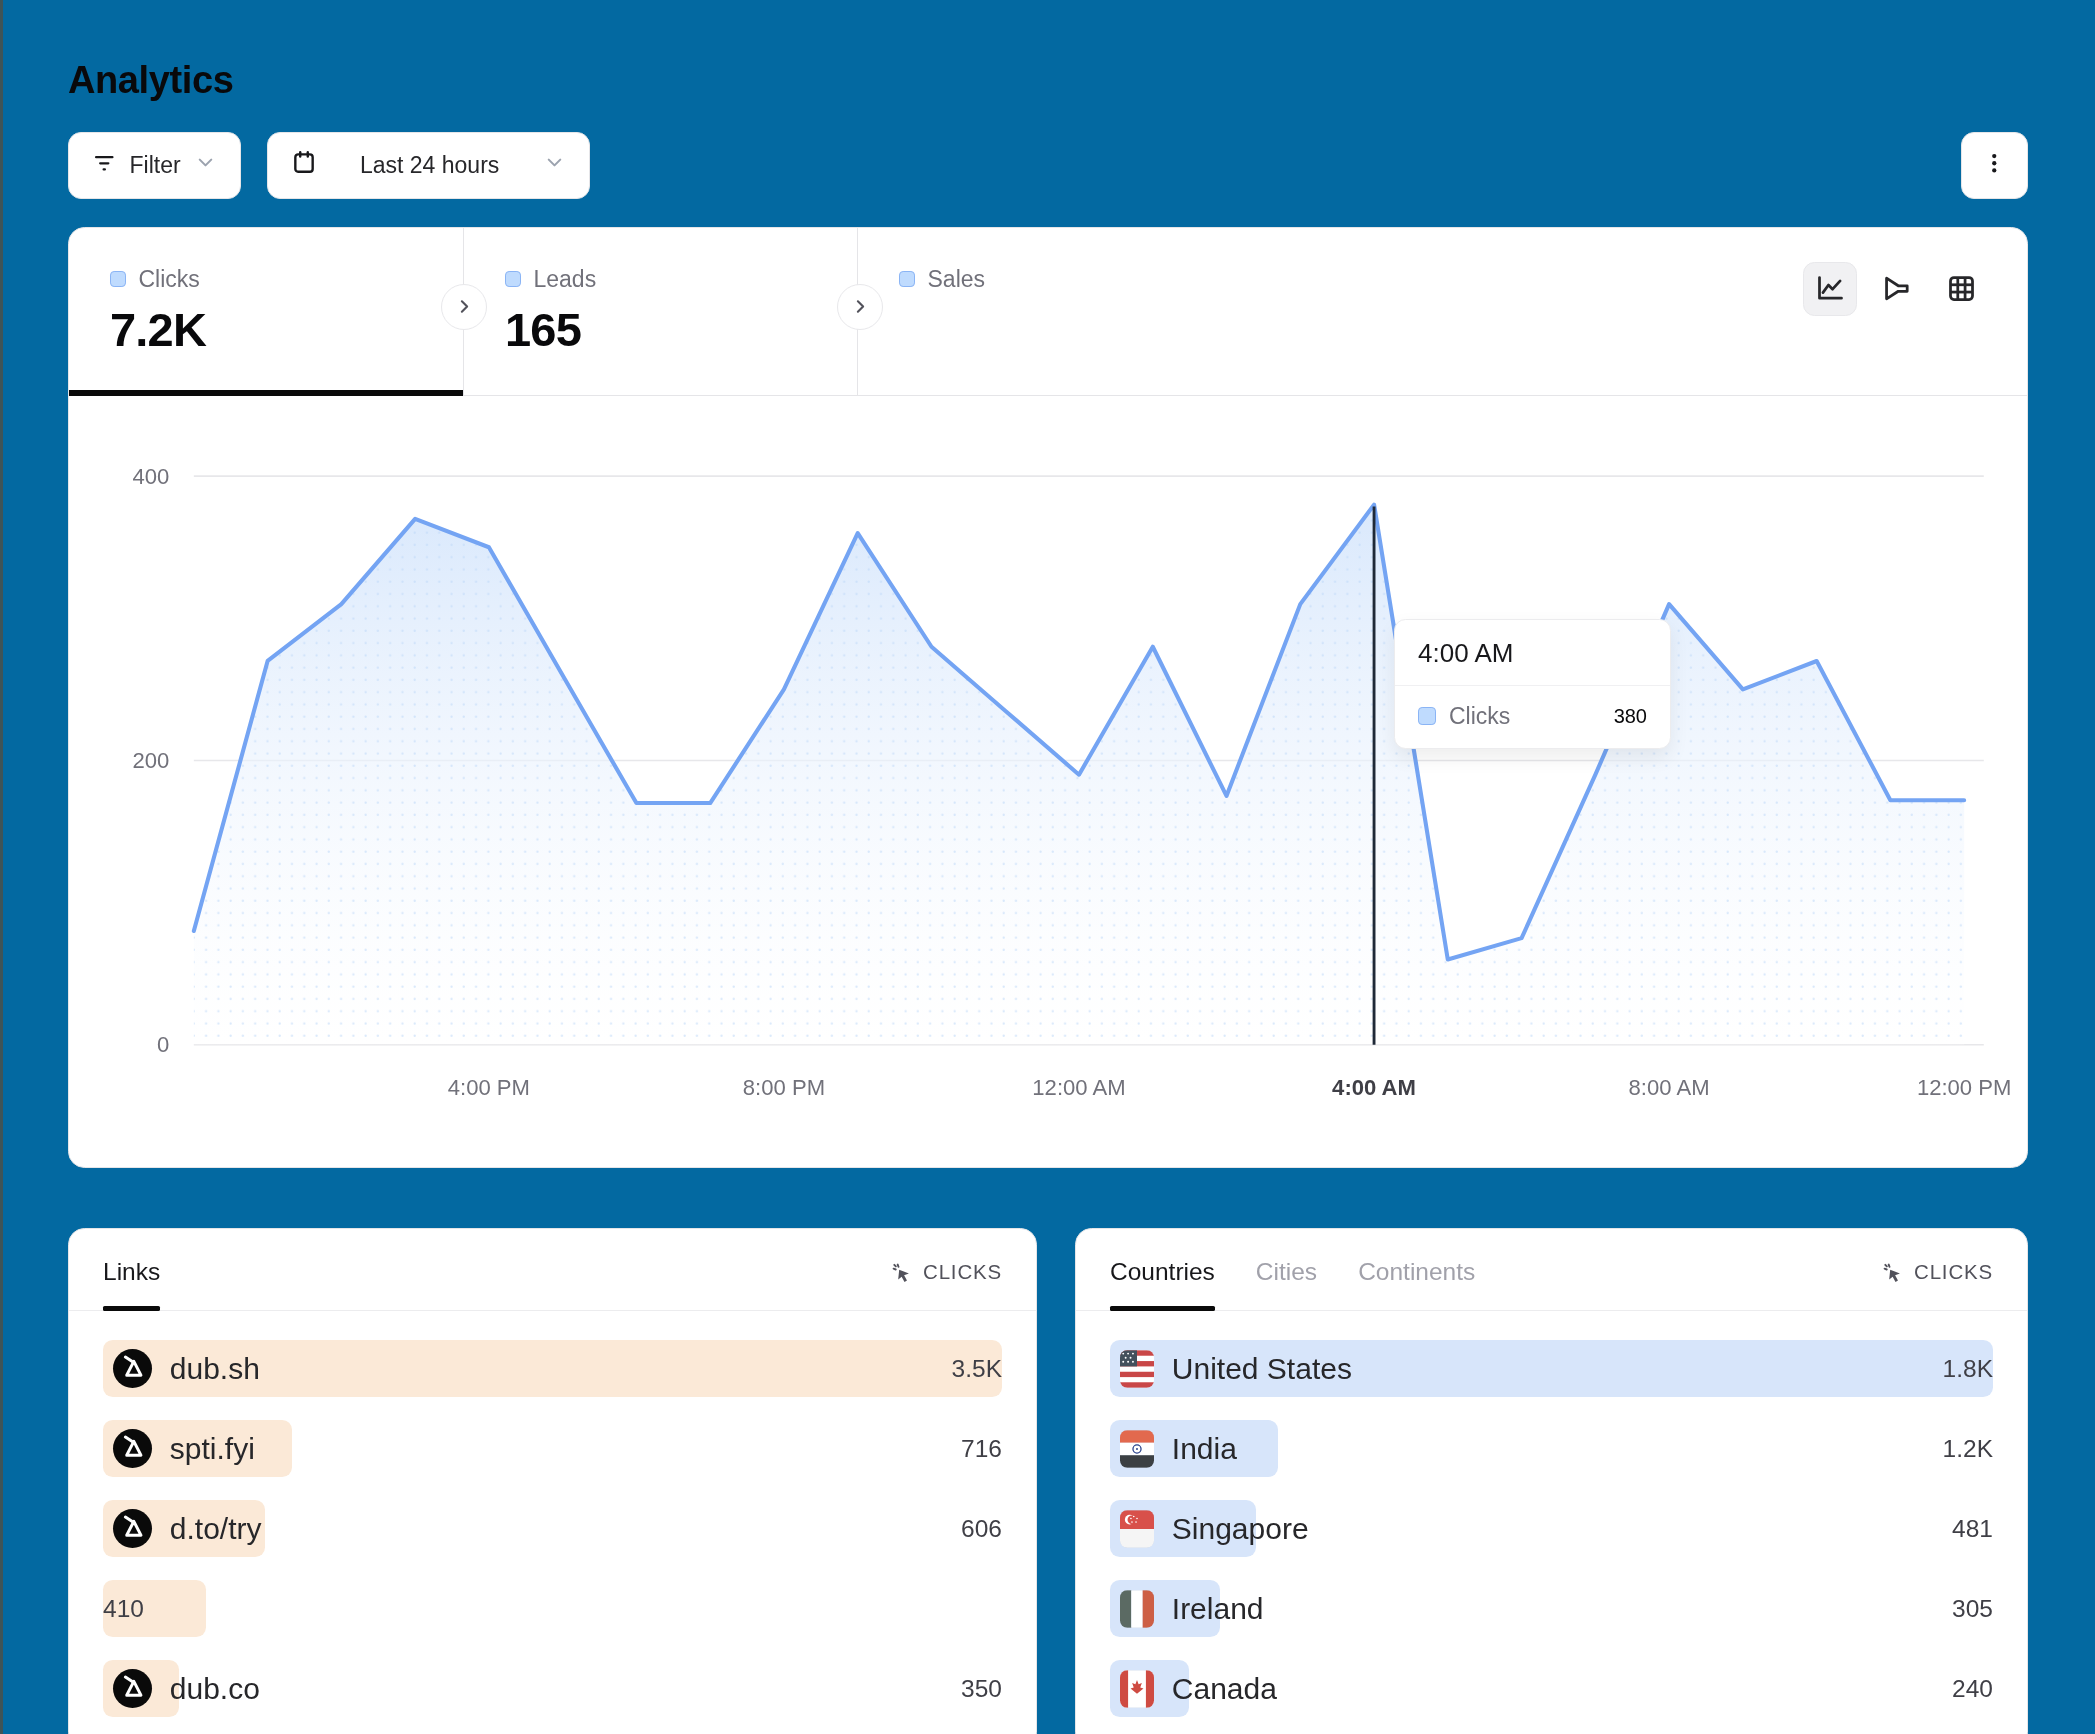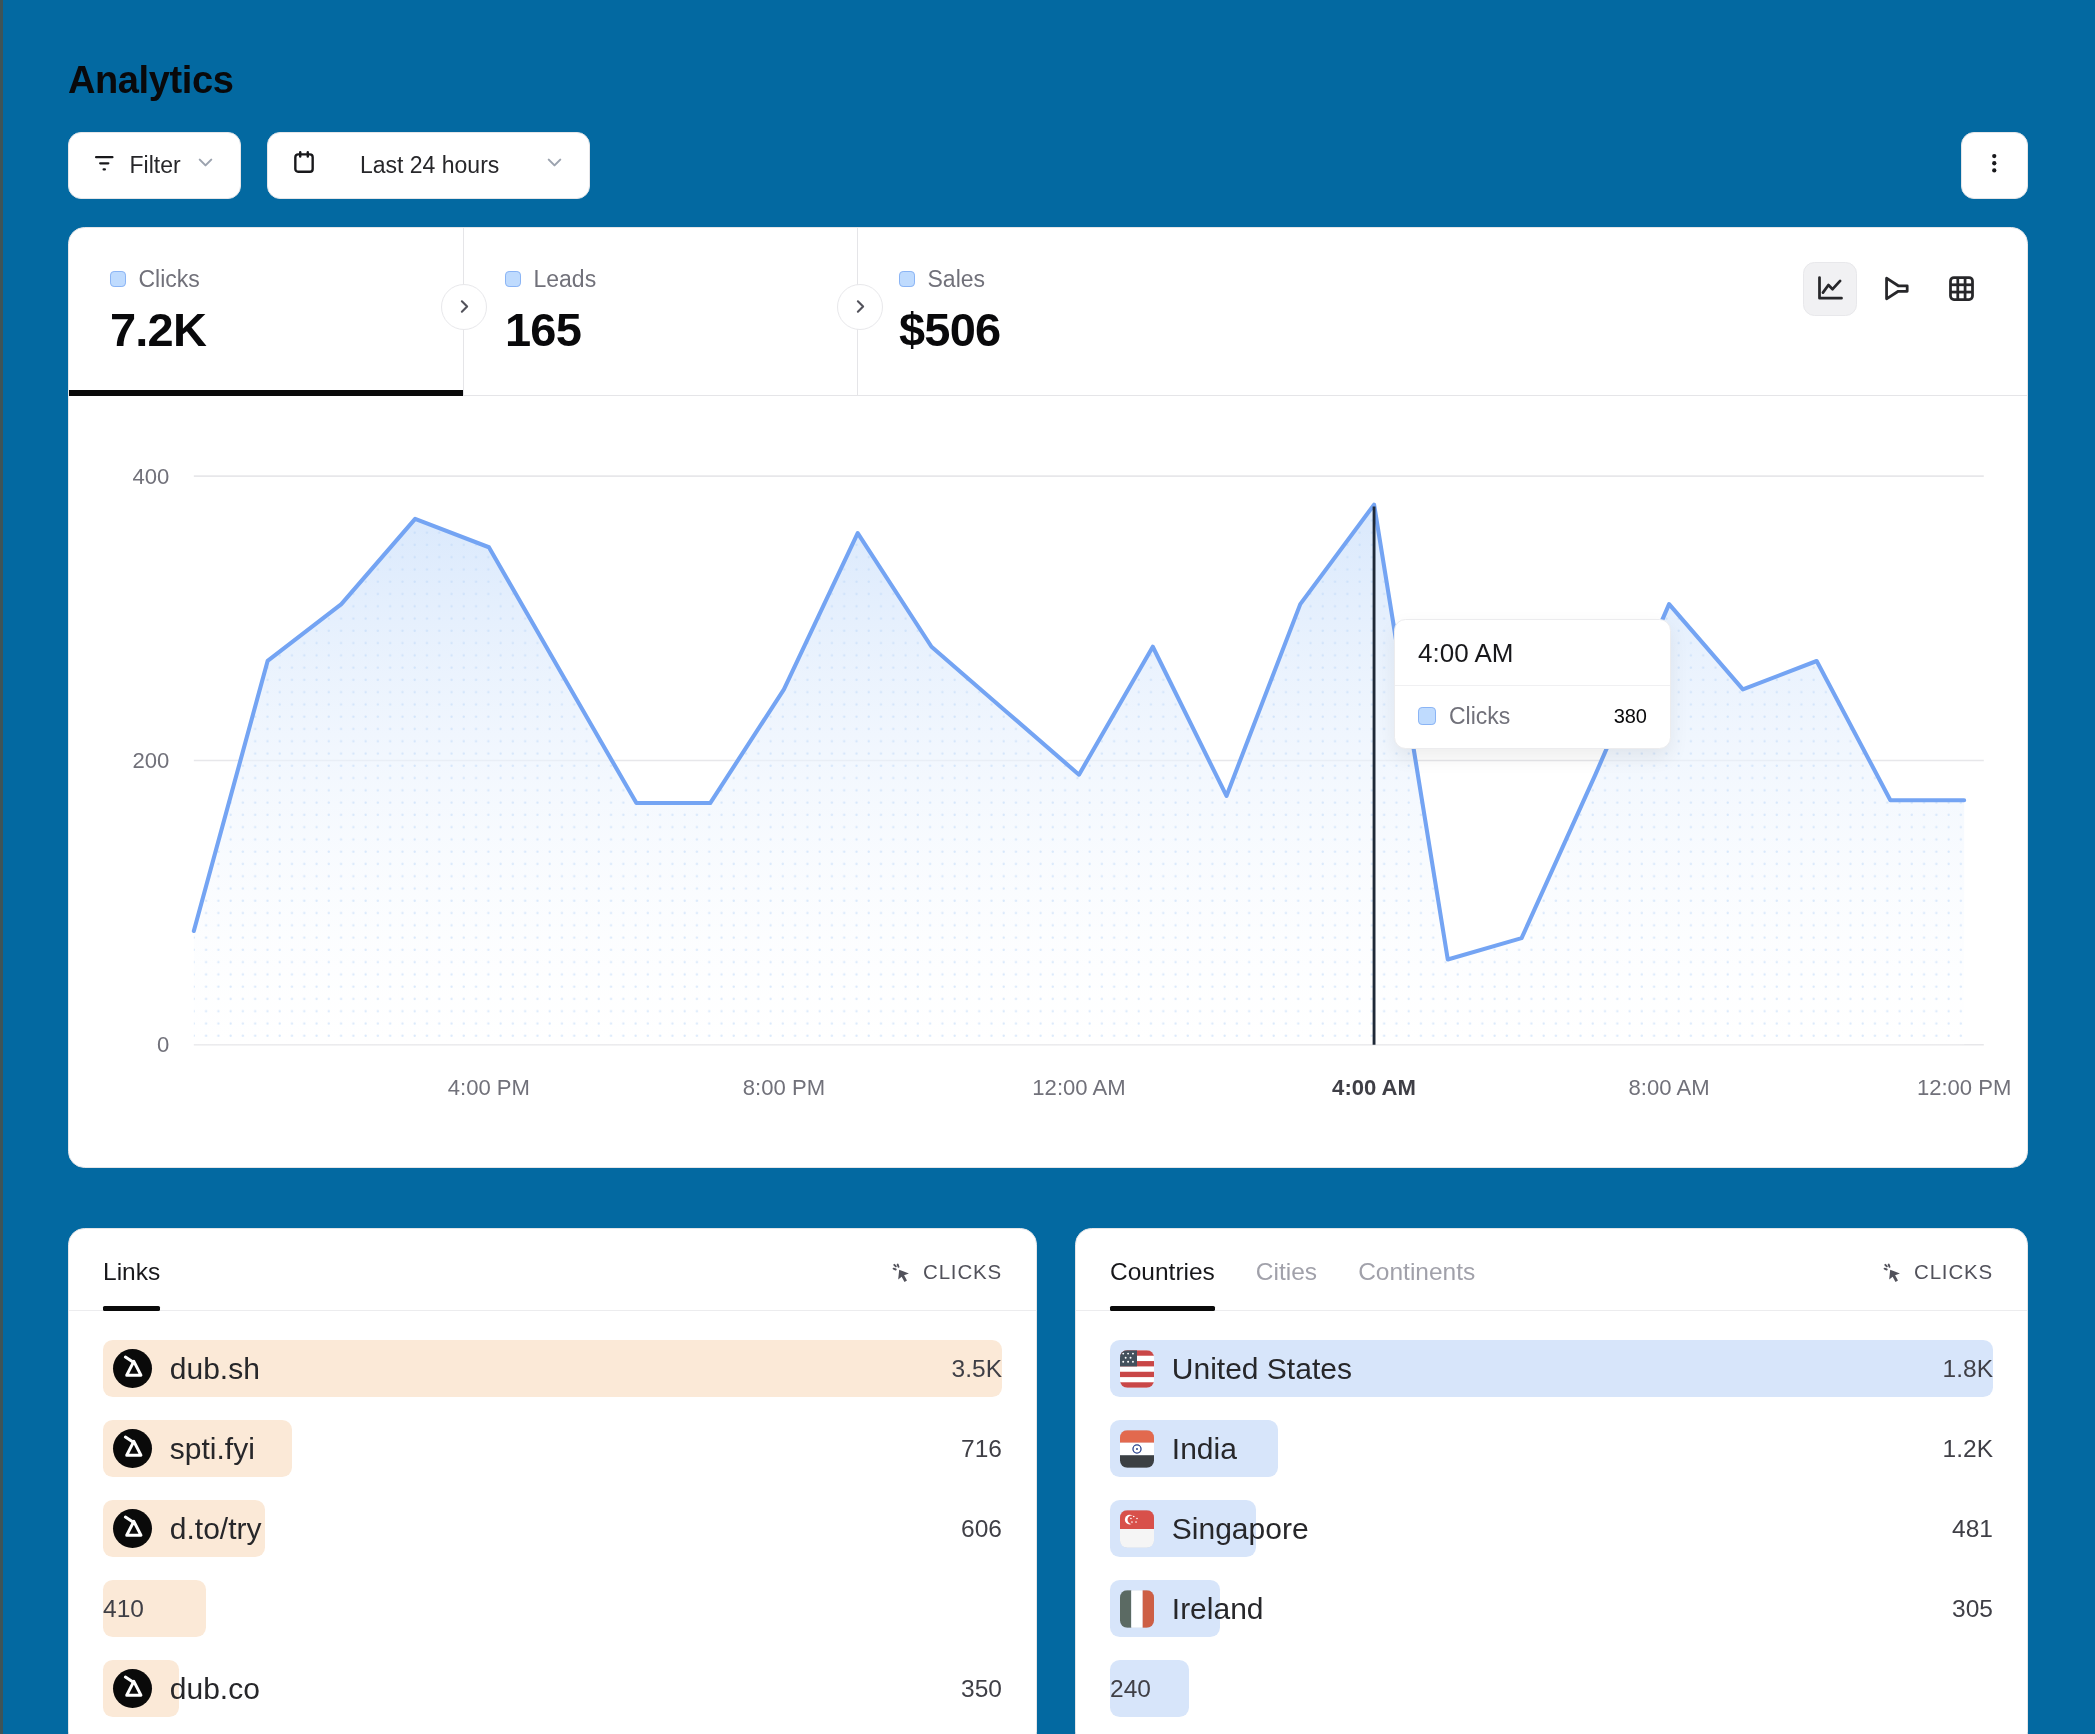--- a/index.html
+++ b/index.html
@@ -148,21 +148,20 @@
           </div>
           <div class="stat-value">165</div>
 
         </div>
 
         <div class="stat-card">
           <div class="stat-head">
             <span class="marker"></span>
             <span class="stat-label">Sales</span>
           </div>
-          <div class="stat-value">$506</div>
 
         </div>
 
         <button class="card-chev" style="left:372px;">
           <svg width="21" height="21" viewBox="0 0 24 24" fill="none" stroke="#52525b" stroke-width="2.4" stroke-linecap="round" stroke-linejoin="round">
             <polyline points="9,6 15,12 9,18"></polyline>
           </svg>
         </button>
         <button class="card-chev" style="left:768px;">
           <svg width="21" height="21" viewBox="0 0 24 24" fill="none" stroke="#52525b" stroke-width="2.4" stroke-linecap="round" stroke-linejoin="round">
@@ -396,20 +395,29 @@
                   <rect width="14" height="46" fill="#5b6a63"></rect>
                   <rect x="14" width="14" height="46" fill="#fff"></rect>
                   <rect x="28" width="14" height="46" fill="#cd5f45"></rect>
                 </svg>
                 <span class="row-label">Ireland</span>
               </div>
               <span class="row-value">305</span>
             </div>
             <div class="row country">
               <div class="row-bar" style="width: 9%;"></div>
+              <div class="row-content">
+                <svg class="flag" viewBox="0 0 42 46">
+                  <rect width="42" height="46" fill="#fff"></rect>
+                  <rect width="10" height="46" fill="#cf4b42"></rect>
+                  <rect x="32" width="10" height="46" fill="#cf4b42"></rect>
+                  <path d="M21 12 L23 17 L27 15.5 L25 21 L29 22.5 L21 29 L13 22.5 L17 21 L15 15.5 L19 17 Z" fill="#cf4b42"></path>
+                </svg>
+                <span class="row-label">Canada</span>
+              </div>
               <span class="row-value">240</span>
             </div>
           </div>
       </div>
     </div>
 
   </div>
 </div>
 
 

